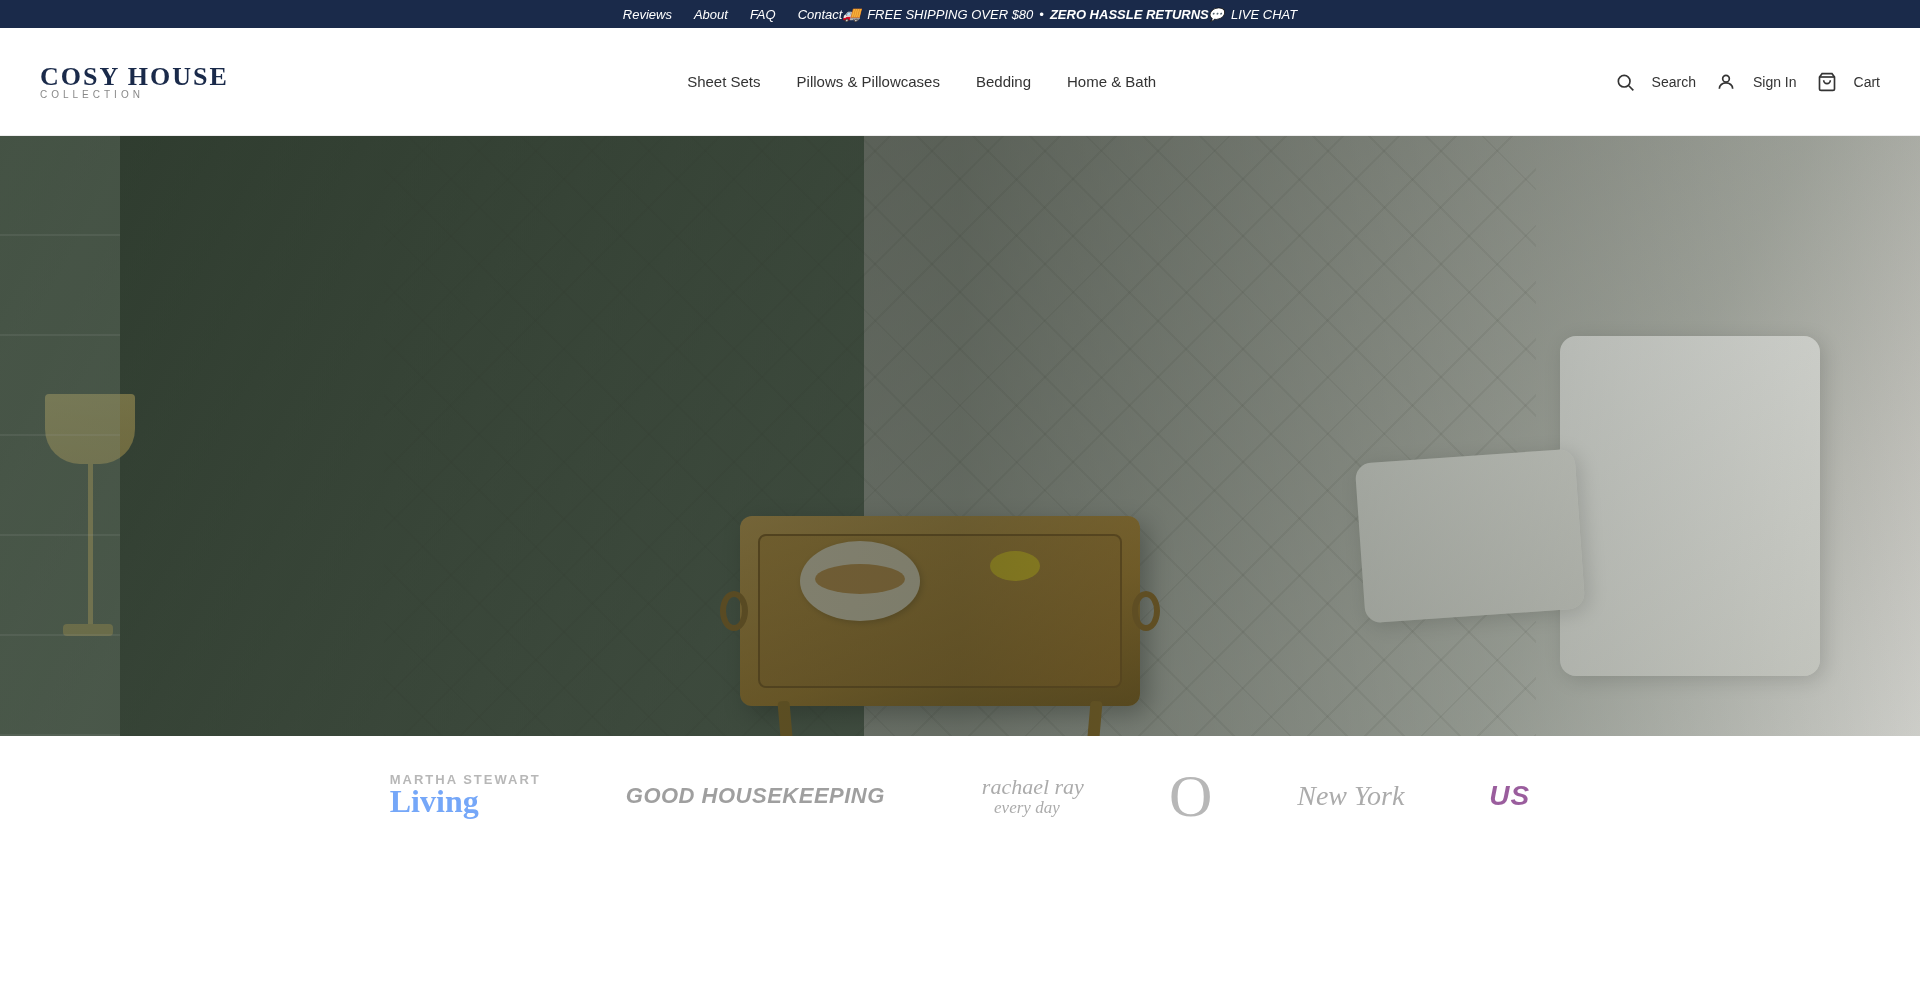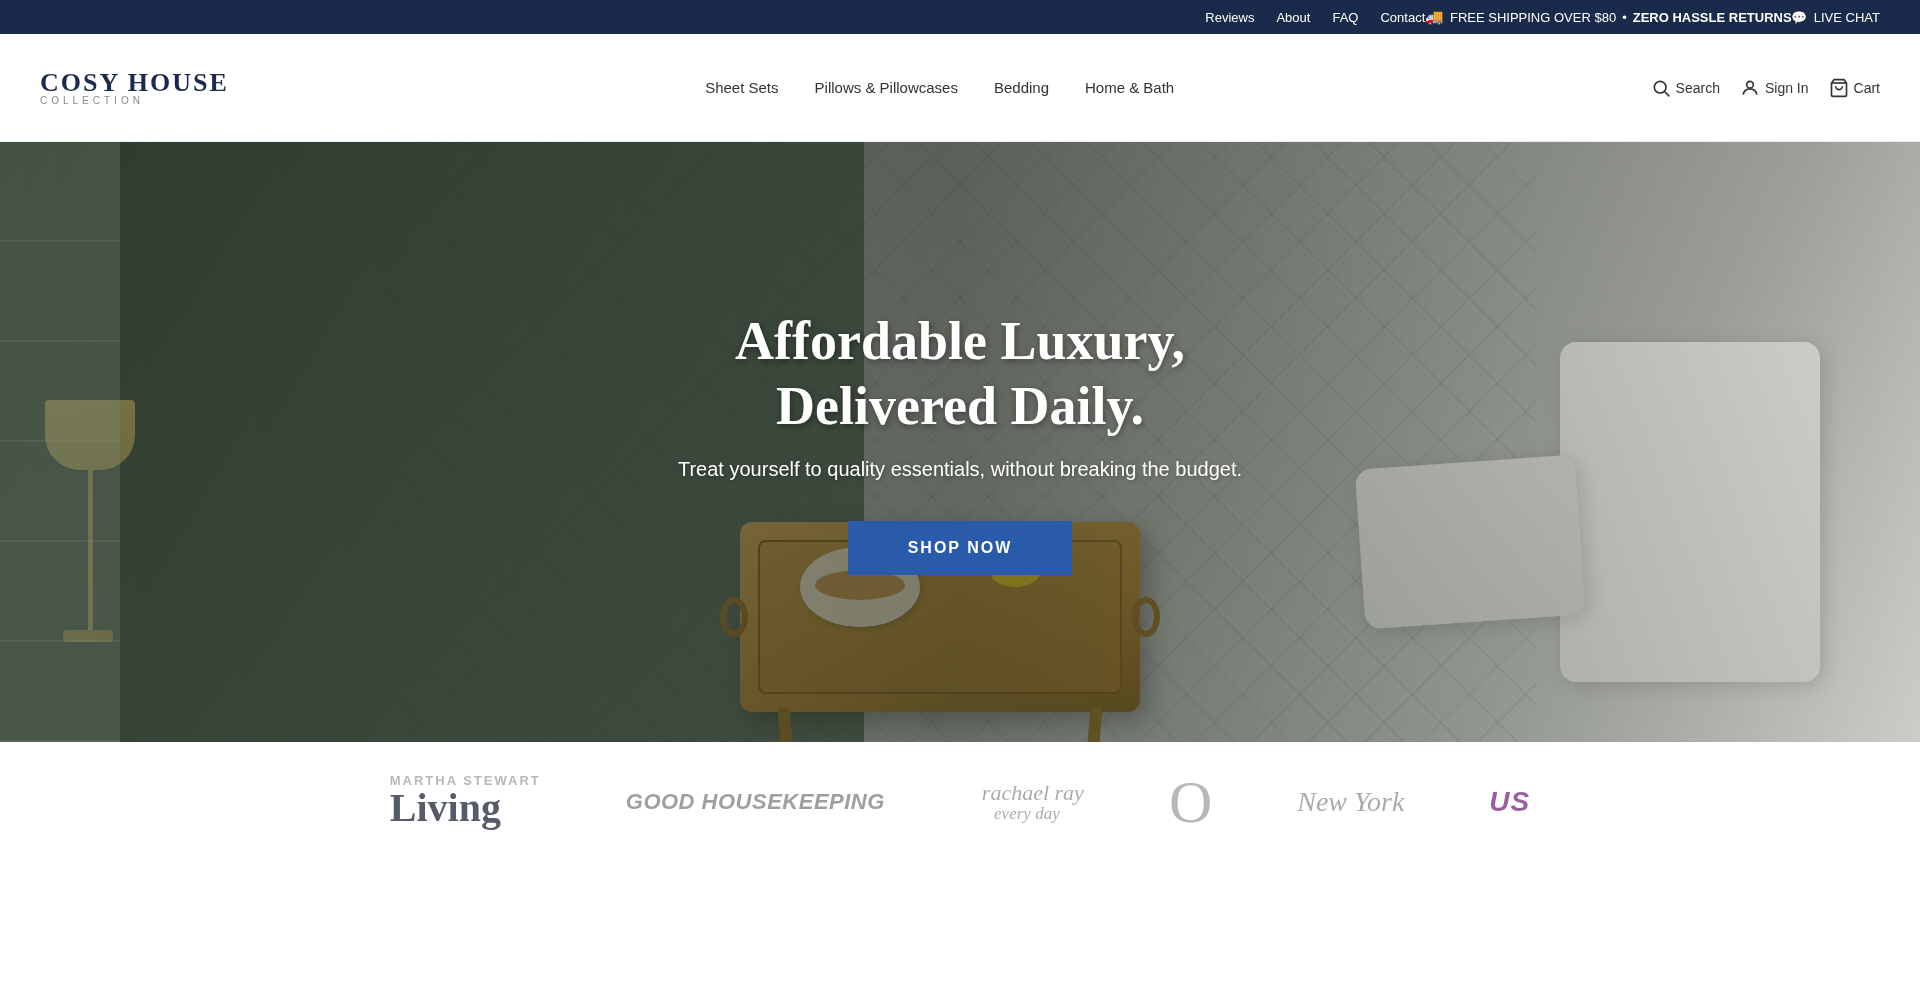--- a/index.html
+++ b/index.html
@@ -5,23 +5,24 @@
     *, *::before, *::after { box-sizing: border-box; margin: 0; padding: 0; }
     body { font-family: 'Georgia', serif; overflow-x: hidden; }
 
     
     .top-bar {
       background: #1a2a4a;
       color: #fff;
       font-size: 13px;
       display: flex;
       align-items: center;
-      justify-content: flex-end;
+      justify-content: center;
       padding: 0 40px;
-      height: 34px;
+      height: 28px;
+      font-style: italic;
     }
     .top-bar-left { display: flex; gap: 22px; }
     .top-bar-left a {
       color: #fff;
       text-decoration: none;
       font-size: 13px;
       font-family: Arial, sans-serif;
     }
     .top-bar-center {
       display: flex;
@@ -70,21 +71,21 @@
       font-weight: 500;
     }
     .nav-actions {
       display: flex;
       align-items: center;
       gap: 20px;
     }
     .nav-action-item {
       display: flex;
       align-items: center;
-      gap: 5px;
+      gap: 17px;
       cursor: pointer;
       font-family: Arial, sans-serif;
       font-size: 14px;
       color: #333;
       text-decoration: none;
     }
     .nav-action-item svg { width: 20px; height: 20px; }
 
     
     .hero {
@@ -307,31 +308,26 @@
       <div style="flex:1;border-bottom:2px solid rgba(255,255,255,0.15);"></div>
       <div style="flex:1;border-bottom:2px solid rgba(255,255,255,0.15);"></div>
       <div style="flex:1;border-bottom:2px solid rgba(255,255,255,0.15);"></div>
       <div style="flex:1;border-bottom:2px solid rgba(255,255,255,0.15);"></div>
       <div style="flex:1;border-bottom:2px solid rgba(255,255,255,0.15);"></div>
     </div>
   </div>
 
   <div style="position:absolute;inset:0;background:linear-gradient(90deg,rgba(30,40,30,0.45) 0%,rgba(30,40,30,0.55) 50%,rgba(30,40,30,0.15) 100%);"></div>
 
-  <div class="hero-content">
-    <h1 class="hero-title">Affordable Luxury, Delivered Daily.</h1>
-    <p class="hero-subtitle">Treat yourself to quality essentials, without breaking the budget.</p>
-    <a class="hero-cta" href="#">SHOP NOW</a>
-  </div>
 </section>
 
 <div class="press-bar">
   <div class="press-logo press-logo-living">
     <span style="font-size:13px;letter-spacing:2px;display:block;font-family:Arial,sans-serif;font-weight:600;margin-bottom:-4px;color:#999;text-transform:uppercase;">Martha Stewart</span>
-    <span style="font-family:Georgia,serif;font-size:40px;color:#0f172a;font-weight:700;">Living</span>
+    <span style="font-family:Georgia,serif;font-size:32px;color:#3b82f6;font-weight:700;">Living</span>
   </div>
   <div class="press-logo press-logo-good">
     <span style="font-family:Arial,sans-serif;font-size:22px;font-weight:700;color:#777;letter-spacing:0.5px;text-transform:uppercase;">Good Housekeeping</span>
   </div>
   <div class="press-logo press-logo-rachael">
     <span style="font-family:Georgia,serif;font-size:22px;font-style:italic;color:#888;display:block;line-height:1.1;margin-left:12px;">rachael ray</span>
     <span style="font-family:Georgia,serif;font-size:17px;font-style:italic;color:#888;display:block;line-height:1.1;">every day</span>
   </div>
   <div class="press-logo press-logo-oprah">
     <span style="font-family:Georgia,serif;font-size:60px;font-weight:300;color:#999;line-height:1;">O</span>

